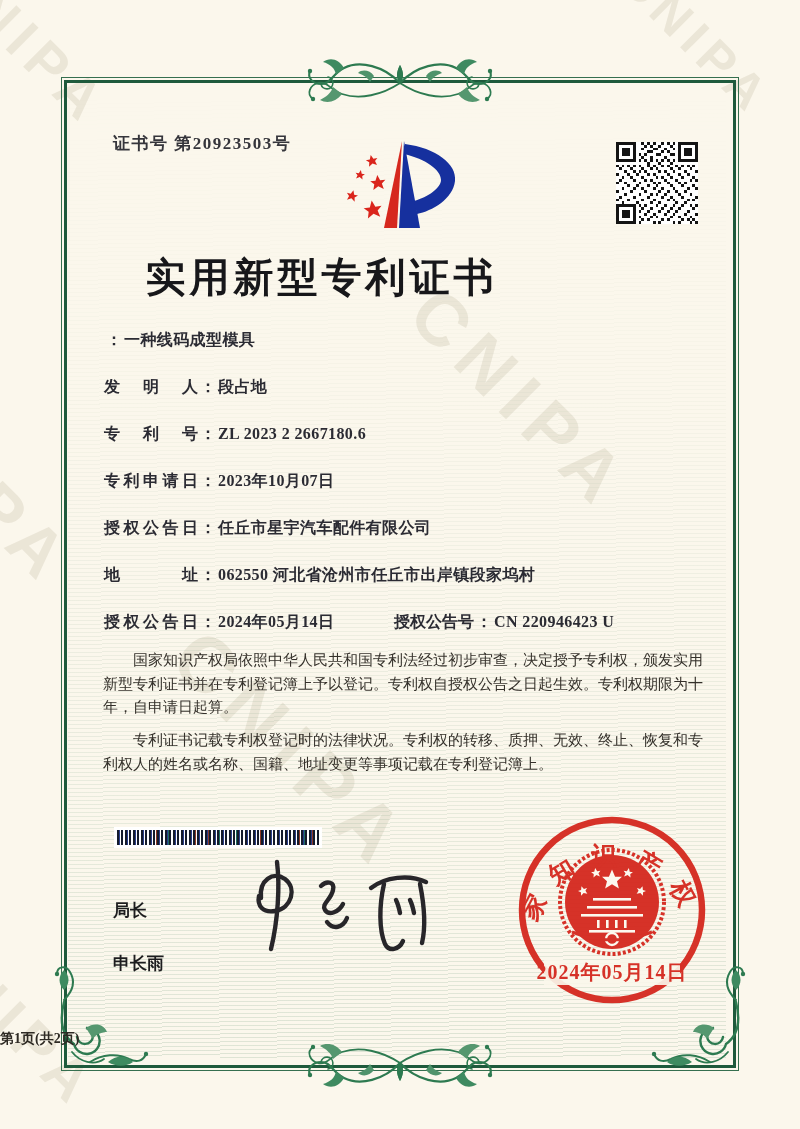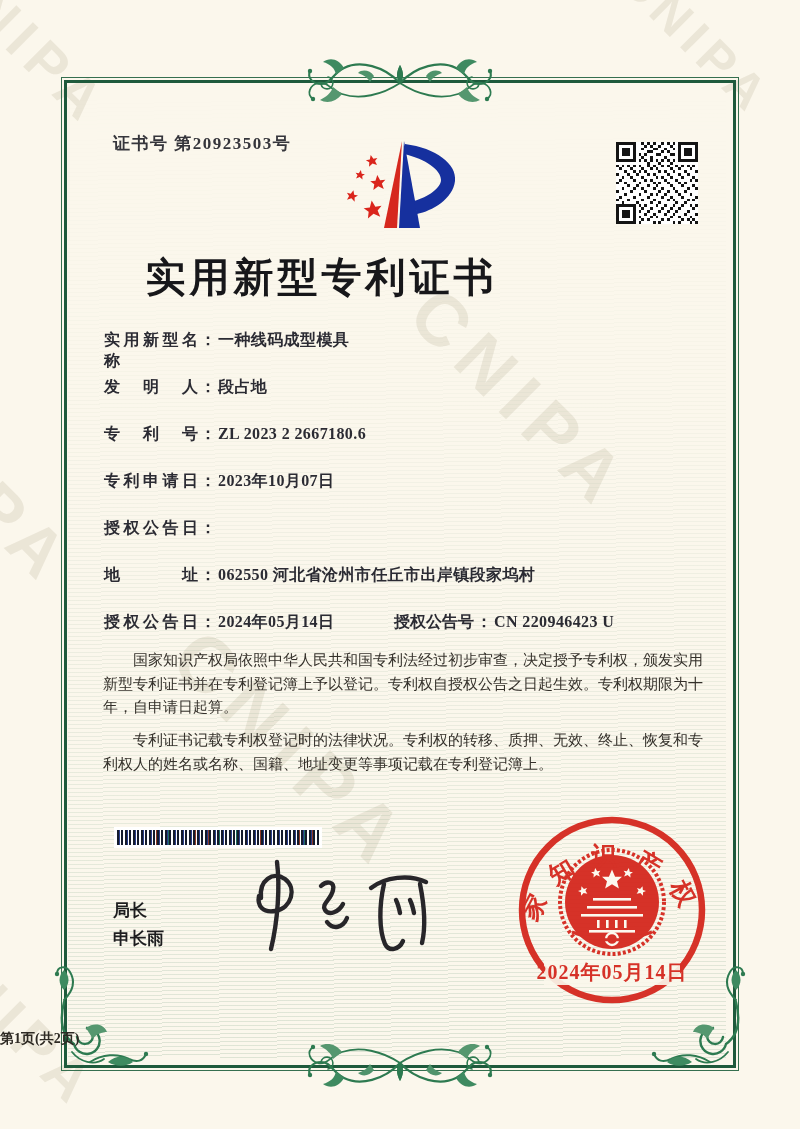--- a/index.html
+++ b/index.html
@@ -47,21 +47,21 @@
   .barcode{position:absolute;left:114px;top:827px;width:208px;height:21px;background:#fff;padding:0;}
   .barcode .bars{position:absolute;left:3px;top:3px;right:3px;bottom:3px;background-color:#fff;
     background-image:
       repeating-linear-gradient(90deg,#141b2b 0 2px,transparent 2px 4px),
       repeating-linear-gradient(90deg,#2b3f8c 0 3px,transparent 3px 8px),
       repeating-linear-gradient(90deg,#8c3b2b 0 1px,transparent 1px 13px),
       repeating-linear-gradient(90deg,#1f6e62 0 1px,transparent 1px 17px);}
 
   .director{position:absolute;left:113px;top:899px;font-family:"Liberation Sans","DejaVu Sans",sans-serif;
             font-size:17px;font-weight:700;color:#1d1d1f;}
-  .dname{position:absolute;left:113px;top:927px;font-family:"Liberation Sans","DejaVu Sans",sans-serif;
+  .dname{position:absolute;left:113px;top:952px;font-family:"Liberation Sans","DejaVu Sans",sans-serif;
             font-size:17px;font-weight:700;color:#1d1d1f;}
   .sig{position:absolute;left:233px;top:856px;}
   .seal{position:absolute;left:514px;top:812px;opacity:0.95;}
 
   .pagenum{position:absolute;left:0;top:1030px;width:800px;text-align:left;font-size:14px;font-weight:600;color:#2e2a24;}
   .contnote{position:absolute;left:0;top:1076px;width:800px;text-align:center;font-size:16px;font-weight:600;
             letter-spacing:3px;color:#2e2a24;}
 </style>
 </head>
 <body>
@@ -198,21 +198,20 @@
                  M8 26h1v1h-1z M12 26h1v1h-1z M14 26h1v1h-1z M19 26h1v1h-1z M22 26h1v1h-1z M26 26h1v1h-1z
                  M9 27h1v1h-1z M11 27h1v1h-1z M16 27h1v1h-1z M18 27h1v1h-1z M23 27h1v1h-1z M25 27h1v1h-1z M27 27h1v1h-1z
                  M8 28h1v1h-1z M13 28h1v1h-1z M15 28h1v1h-1z M20 28h1v1h-1z M22 28h1v1h-1z M26 28h1v1h-1z M28 28h1v1h-1z"></path>
       </g>
     </svg>
 
     <div class="title">实用新型专利证书</div>
 
     <div class="fields">
       <div class="frow">
-        <span class="flabel">实用新型名称</span>
           <span class="fcolon">：</span>
           <span class="fvalue">一种线码成型模具</span>
       </div>
       <div class="frow">
         <span class="flabel">发明人</span>
           <span class="fcolon">：</span>
           <span class="fvalue">段占地</span>
       </div>
       <div class="frow">
         <span class="flabel">专利号</span>
@@ -220,20 +219,21 @@
           <span class="fvalue">ZL 2023 2 2667180.6</span>
       </div>
       <div class="frow">
         <span class="flabel">专利申请日</span>
           <span class="fcolon">：</span>
           <span class="fvalue">2023年10月07日</span>
       </div>
       <div class="frow">
         <span class="flabel">授权公告日</span>
           <span class="fcolon">：</span>
+          <span class="fvalue">任丘市星宇汽车配件有限公司</span>
       </div>
       <div class="frow">
         <span class="flabel">地址</span>
           <span class="fcolon">：</span>
           <span class="fvalue">062550 河北省沧州市任丘市出岸镇段家坞村</span>
       </div>
       <div class="frow frow-last">
         <span class="fgroup fgroup-first">
           <span class="flabel">授权公告日</span>
             <span class="fcolon">：</span>

